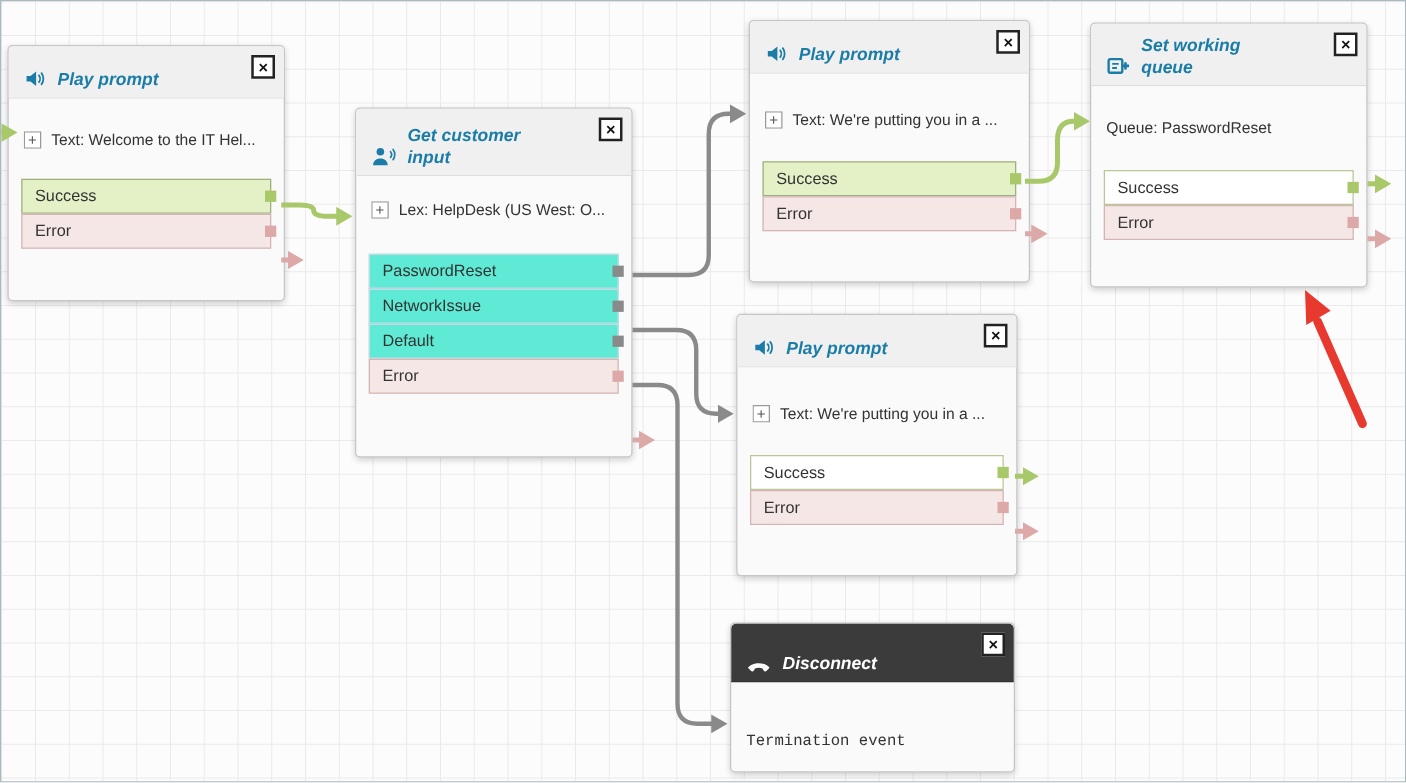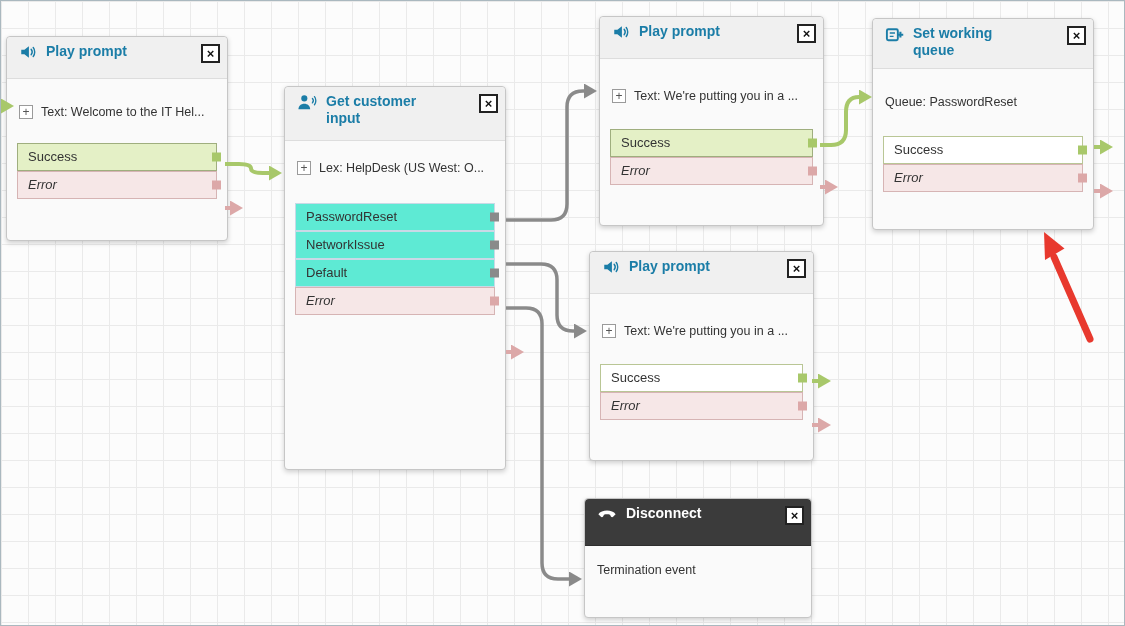--- a/index.html
+++ b/index.html
@@ -21,27 +21,28 @@
 
   .block {
     position: absolute;
     background: #fafafa;
     border: 1px solid #c6c6c6;
     border-radius: 4px;
     box-shadow: 0 2px 5px rgba(0,0,0,0.18);
   }
   .block-header {
     display: flex;
-    align-items: flex-start;
+    align-items: flex-end;
     gap: 9px;
     padding: 6px 32px 6px 12px;
     background: #f0f0f0;
     border-bottom: 1px solid #ddd;
     border-radius: 4px 4px 0 0;
     min-height: 42px;
+    font-style: italic;
   }
   .block-title {
     color: #1b7da7;
     font-weight: bold;
     font-size: 14px;
     line-height: 1.2;
   }
   .two-line .block-title { max-width: 112px; }
   .block-header.dark { background: #3b3b3b; border-bottom: 1px solid #2e2e2e; }
   .block-header.dark .block-title { color: #ffffff; }
@@ -103,31 +104,31 @@
     right: -5px;
     top: 50%;
     transform: translateY(-50%);
     width: 9px;
     height: 9px;
     background: #8a8a8a;
   }
   .out-success-filled { background: #e4f0c6; border-color: #9fae7e; }
   .out-success-filled::after, .out-success::after { background: #a8c86a; }
   .out-success { border-color: #b9c695; }
-  .out-error { background: #f6e7e7; border-color: #d6b4b4; font-style: italic; }
+  .out-error { background: #f6e7e7; border-color: #d6b4b4; }
   .out-error::after { background: #dca8a8; }
   .out-intent { background: #5eead4; border-color: #c8d9e6; }
 
   
   .b1 .param { margin-top: 26px; } .b1 .output.first { margin-top: 24px; }
   .b2 .block-header { min-height: 54px; } .b2 .param { margin-top: 20px; } .b2 .output.first { margin-top: 28px; }
   .b3 .param { margin-top: 30px; } .b3 .output.first { margin-top: 26px; }
   .b4 .block-header { min-height: 50px; } .b4 .param { } .b4 .output.first { margin-top: 27px; }
   .b5 .param { margin-top: 30px; } .b5 .output.first { margin-top: 26px; }
-  .b6 .block-header { min-height: 47px; } .b6 .param { margin-top: 17px; }
+  .b6 .block-header { min-height: 47px; } .b6 .param { margin-top: 40px; font-family: Liberation Mono, monospace; }
 
   .wires {
     position: absolute;
     left: 0; top: 0;
     z-index: 20;
     pointer-events: none;
   }
 </style>
 </head>
 <body>
@@ -145,21 +146,21 @@
     </div>
     <button class="block-close">×</button>
     <div class="param">
       <span class="plus">+</span>
       <span>Text: Welcome to the IT Hel...</span>
     </div>
     <div class="output first out-success-filled"><span>Success</span></div>
     <div class="output out-error"><span>Error</span></div>
   </div>
 
-  <div class="block b2 two-line" style="left:283px; top:85px; width:222px; height:384px;">
+  <div class="block b2 two-line" style="left:283px; top:85px; width:222px; height:280px;">
     <div class="block-header">
       <svg width="20" height="18" viewBox="0 0 22 20">
         <circle cx="8" cy="6" r="3.4" fill="#1b7da7"></circle>
         <path d="M1.5 18c0-3.6 2.9-6 6.5-6s6.5 2.4 6.5 6z" fill="#1b7da7"></path>
         <path d="M17 6c1.2 1.4 1.2 3.6 0 5" stroke="#1b7da7" stroke-width="1.5" fill="none" stroke-linecap="round"></path>
         <path d="M19.3 4c2 2.4 2 6.6 0 9" stroke="#1b7da7" stroke-width="1.5" fill="none" stroke-linecap="round"></path>
       </svg>
       <span class="block-title">Get customer input</span>
     </div>
     <button class="block-close">×</button>

